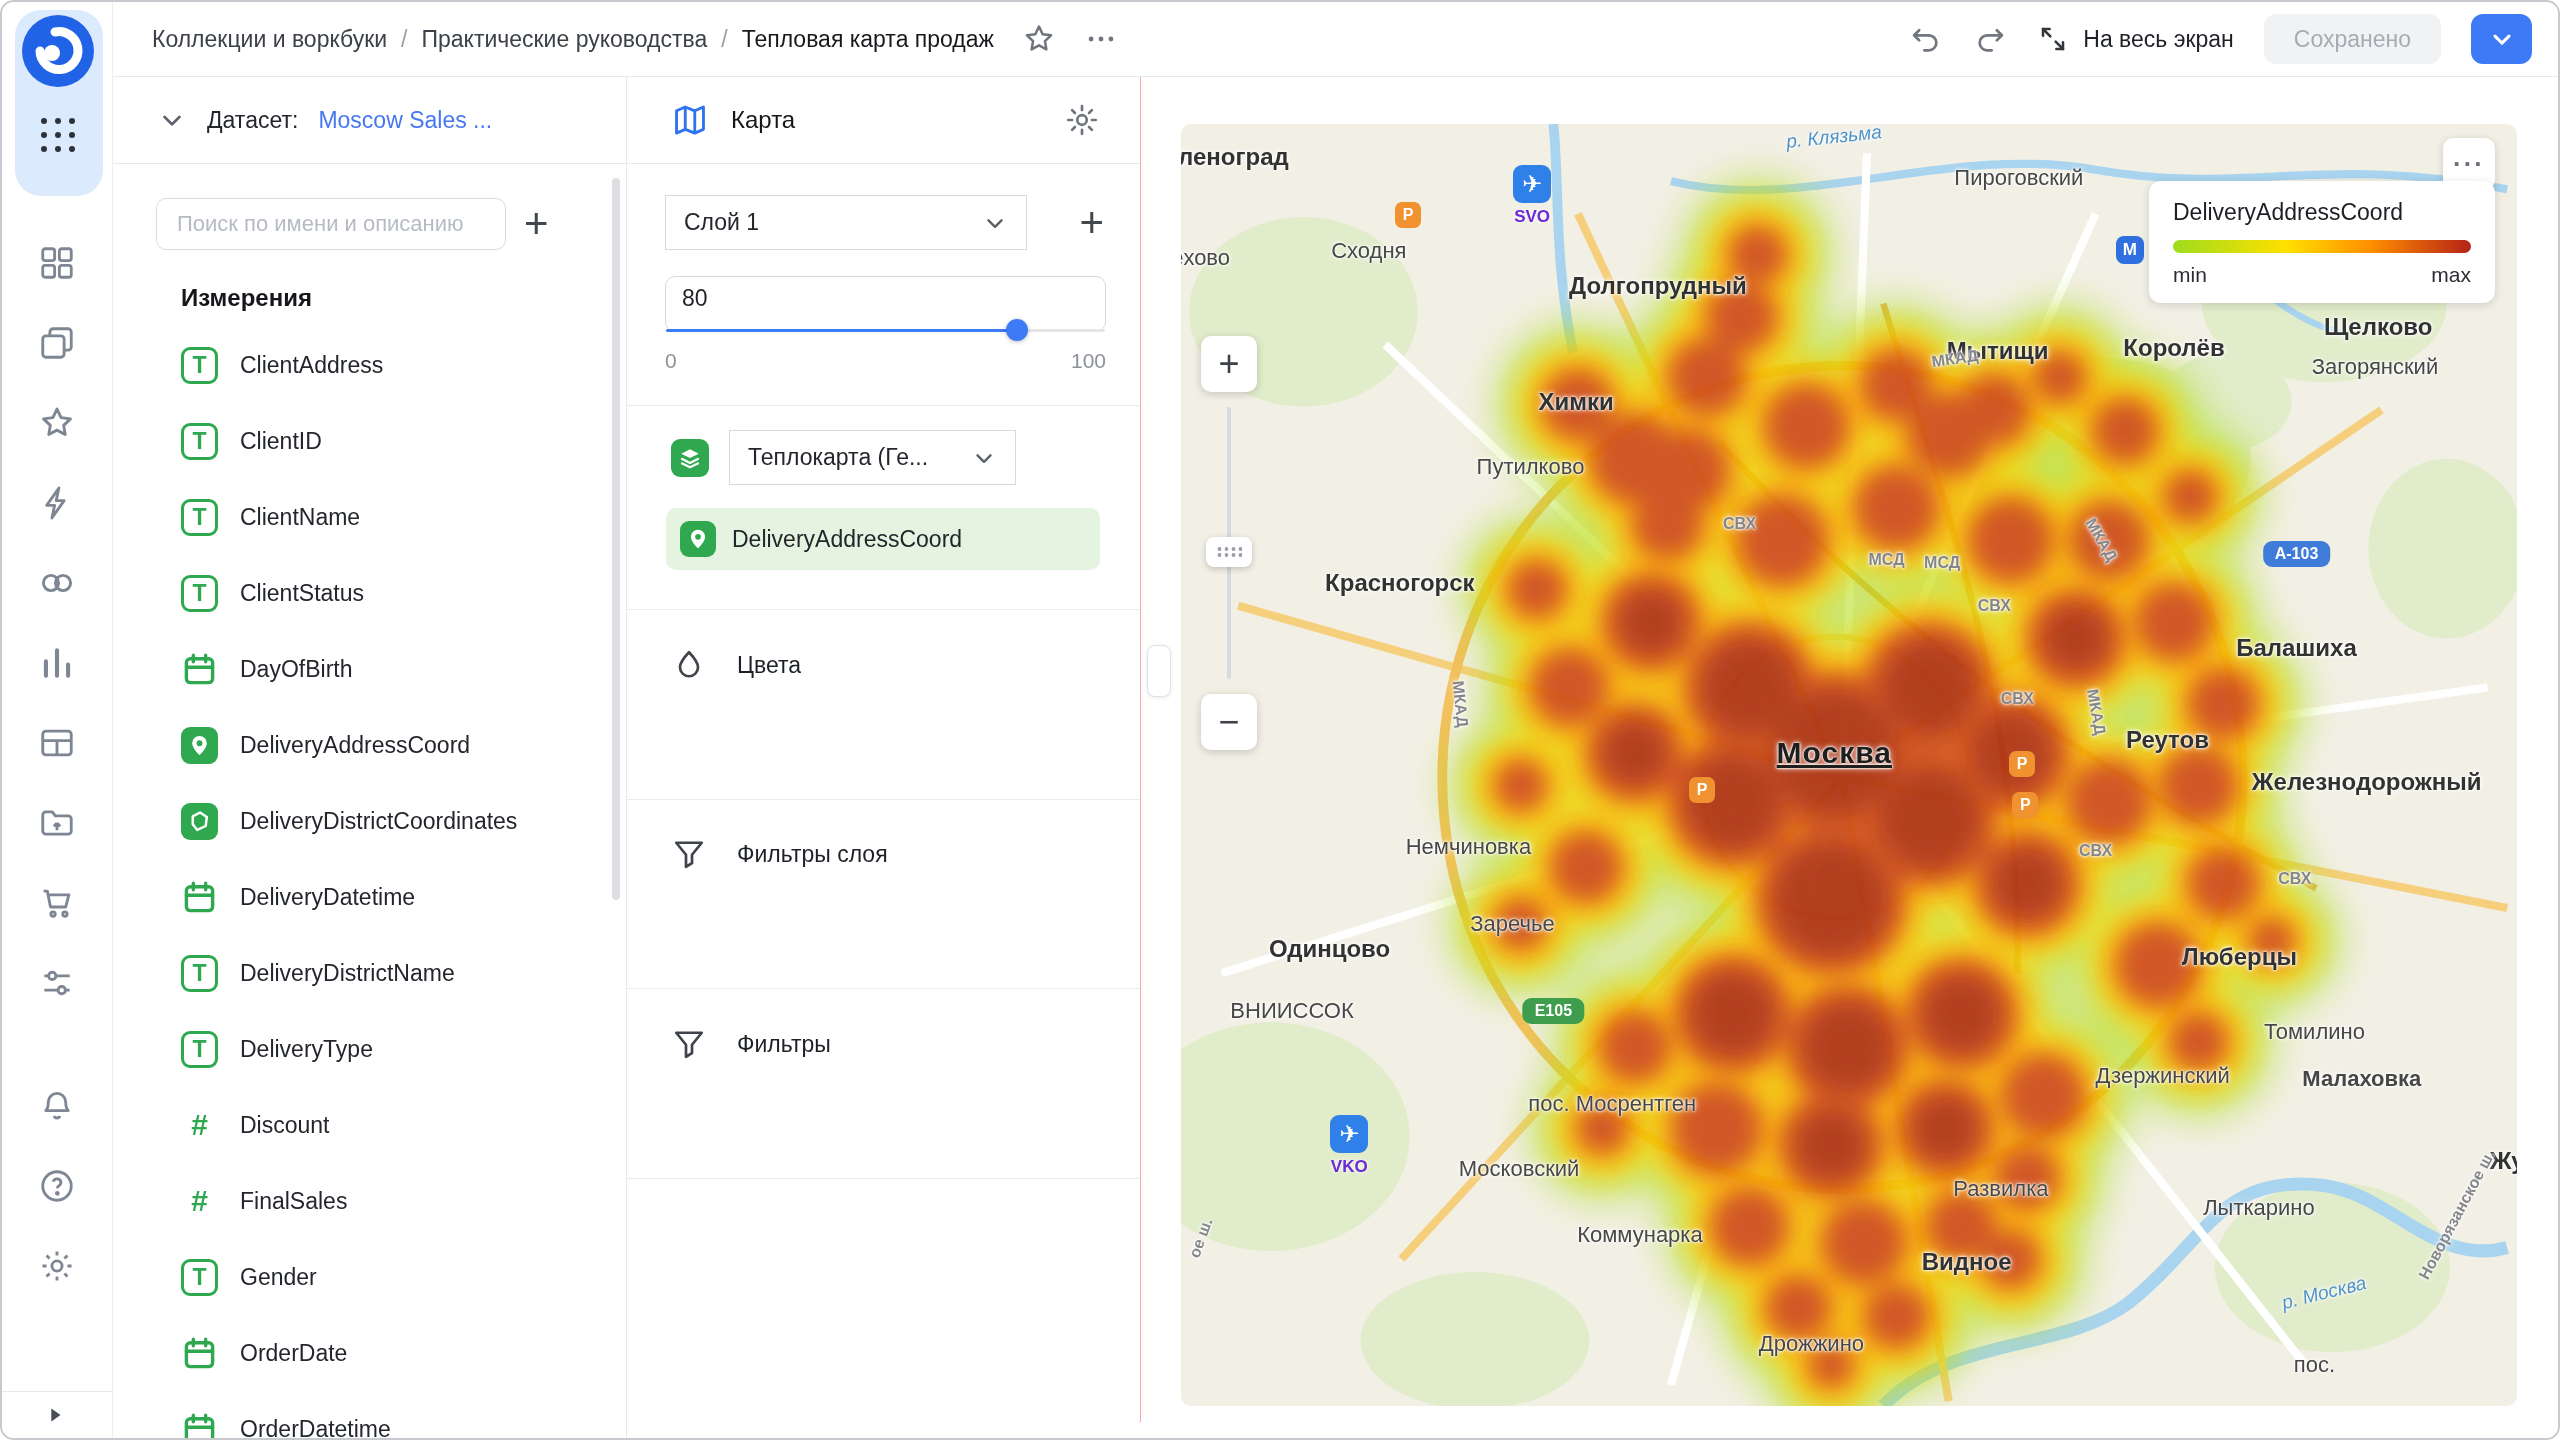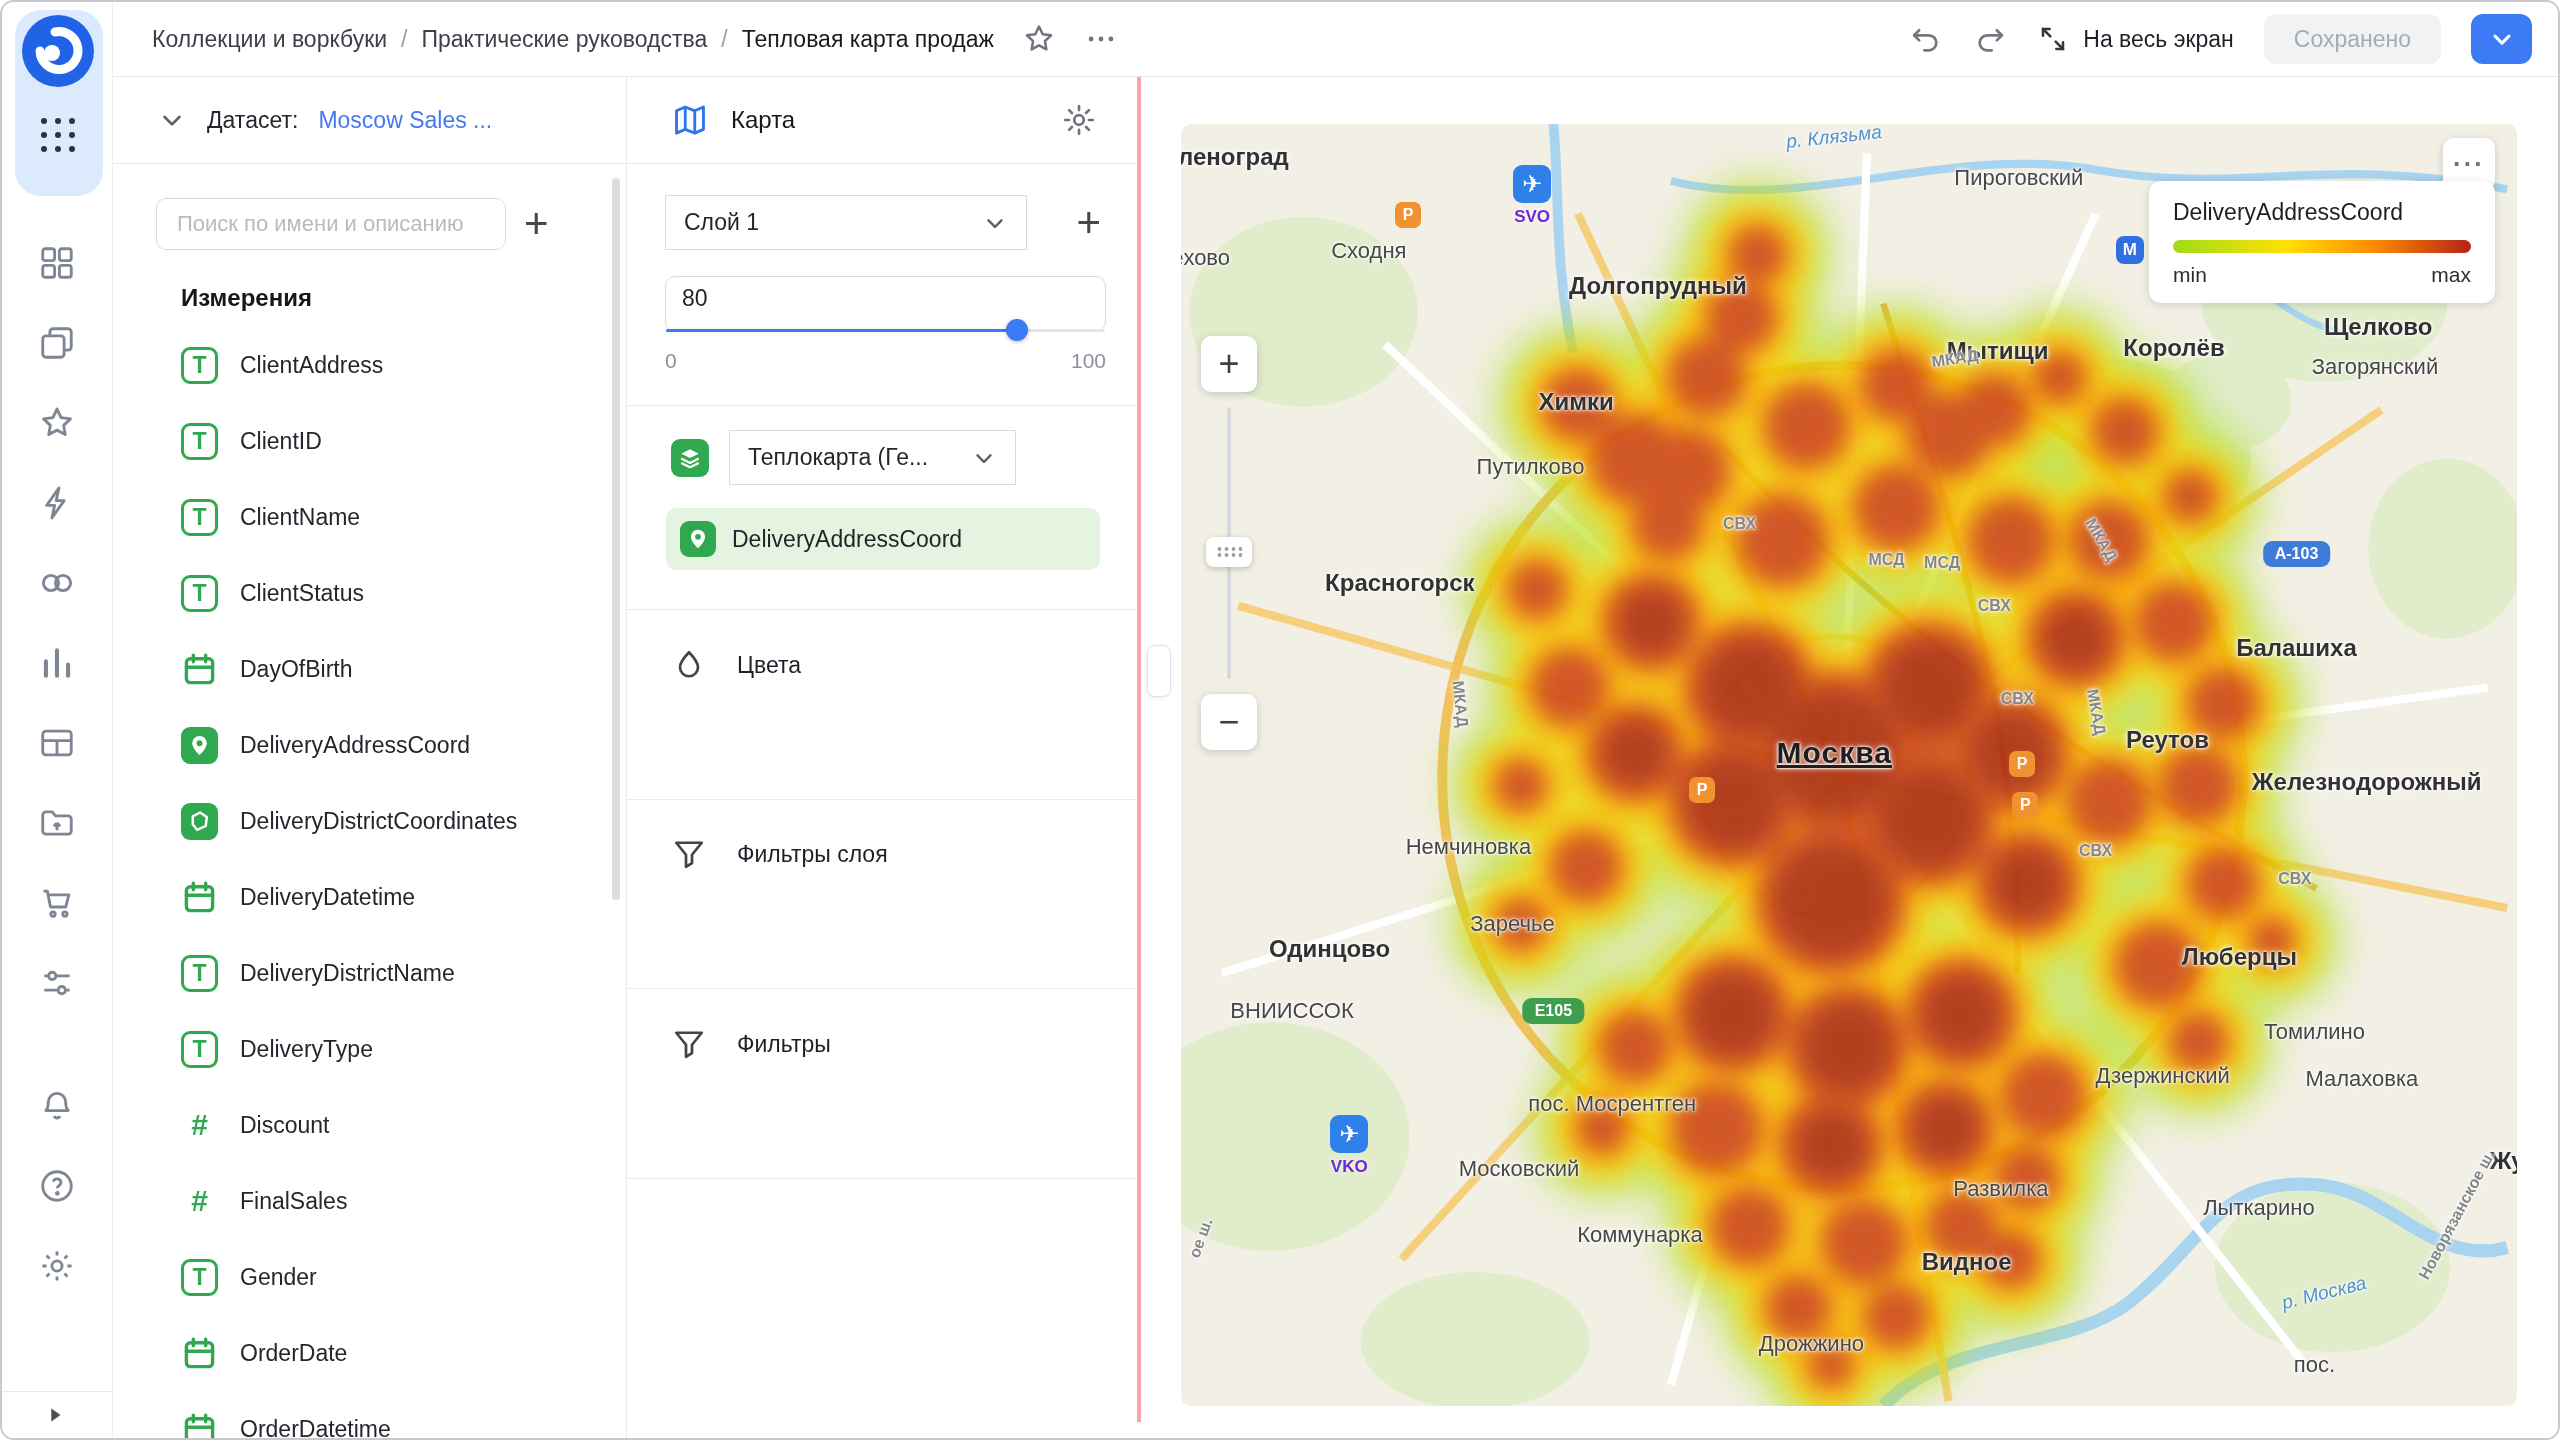--- a/index.html
+++ b/index.html
@@ -56,21 +56,21 @@
   .fname{font-size:23px;color:#23262c;white-space:nowrap}
   .fic{width:37px;height:37px;flex:0 0 37px;display:flex;align-items:center;justify-content:center}
   .fic svg{width:100%;height:100%}
   .fic-line{border:3px solid #2fa84f;border-radius:9px;color:#2fa84f;font-weight:bold;font-size:23px}
   .fic-plain{color:#2fa84f;font-weight:bold;font-size:30px}
   .fic-fill{background:#2fa84f;border-radius:9px;padding:5px}
   .ds-scroll{position:absolute;right:6px;top:101px;width:8px;height:722px;background:#dcdee2;border-radius:4px;cursor:pointer}
 
   
   .chartp{position:absolute;left:625px;top:75px;width:514px;bottom:16px;background:#fff;
-    border-right:4px solid #fca5a5;overflow:hidden;z-index:4}
+    border-right:1px solid #fca5a5;overflow:hidden;z-index:4}
   .cp-head{height:87px;display:flex;align-items:center;gap:22px;padding:0 40px 0 44px;
     border-bottom:1px solid #e7e9ed}
   .cp-title{font-size:24px;color:#15171b}
   .cp-gear{margin-left:auto;cursor:pointer;display:flex}
   .sel{height:55px;border:1px solid #d6d9de;border-radius:0;background:#fff;display:flex;
     align-items:center;padding:0 18px;font-size:23px;color:#23262c;cursor:pointer;
     justify-content:space-between;gap:12px}
   .cp-row1{position:absolute;left:38px;top:118px;right:36px;display:flex;align-items:center}
   .cp-row1 .sel{width:362px}
   .cp-row1 .btn-plus{margin-left:auto}
@@ -865,21 +865,21 @@
           <span class="ml city" style="left: 73.8386%; top: 48.0255%;">Реутов</span>
           <span class="ml city" style="left: 88.7531%; top: 51.3376%;">Железнодорожный</span>
           <span class="ml town" style="left: 21.5159%; top: 56.4331%;">Немчиновка</span>
           <span class="ml town" style="left: 24.8166%; top: 62.4204%;">Заречье</span>
           <span class="ml city" style="left: 11.1247%; top: 64.3312%;">Одинцово</span>
           <span class="ml town" style="left: 8.31296%; top: 69.172%;">ВНИИССОК</span>
           <span class="ml city" style="left: 79.2176%; top: 64.9682%;">Люберцы</span>
           <span class="ml badge-green" style="left: 27.8729%; top: 69.172%;">Е105</span>
           <span class="ml town" style="left: 84.8411%; top: 70.828%;">Томилино</span>
           <span class="ml town" style="left: 73.4719%; top: 74.2675%;">Дзержинский</span>
-          <span class="ml town" style="left: 88.3863%; top: 74.5223%;">Малаховка</span>
+          <span class="ml town" style="left: 88.3863%; top: 74.5223%; font-weight: bold;">Малаховка</span>
           <span class="ml town" style="left: 32.2738%; top: 76.4331%;">пос. Мосрентген</span>
           <span class="ml town" style="left: 25.3056%; top: 81.5287%;">Московский</span>
           <div class="ml airport" style="left: 12.5917%; top: 79.7452%;">
             <span class="air-sq">✈</span>
             <span class="air-lbl">VKO</span>
           </div>
           <span class="ml town" style="left: 61.3692%; top: 83.0573%; text-align: center;">Развилка</span>
           <span class="ml town" style="left: 80.6846%; top: 84.586%;">Лыткарино</span>
           <span class="ml town" style="left: 34.3521%; top: 86.6242%;">Коммунарка</span>
           <span class="ml city" style="left: 58.802%; top: 88.7898%;">Видное</span>

